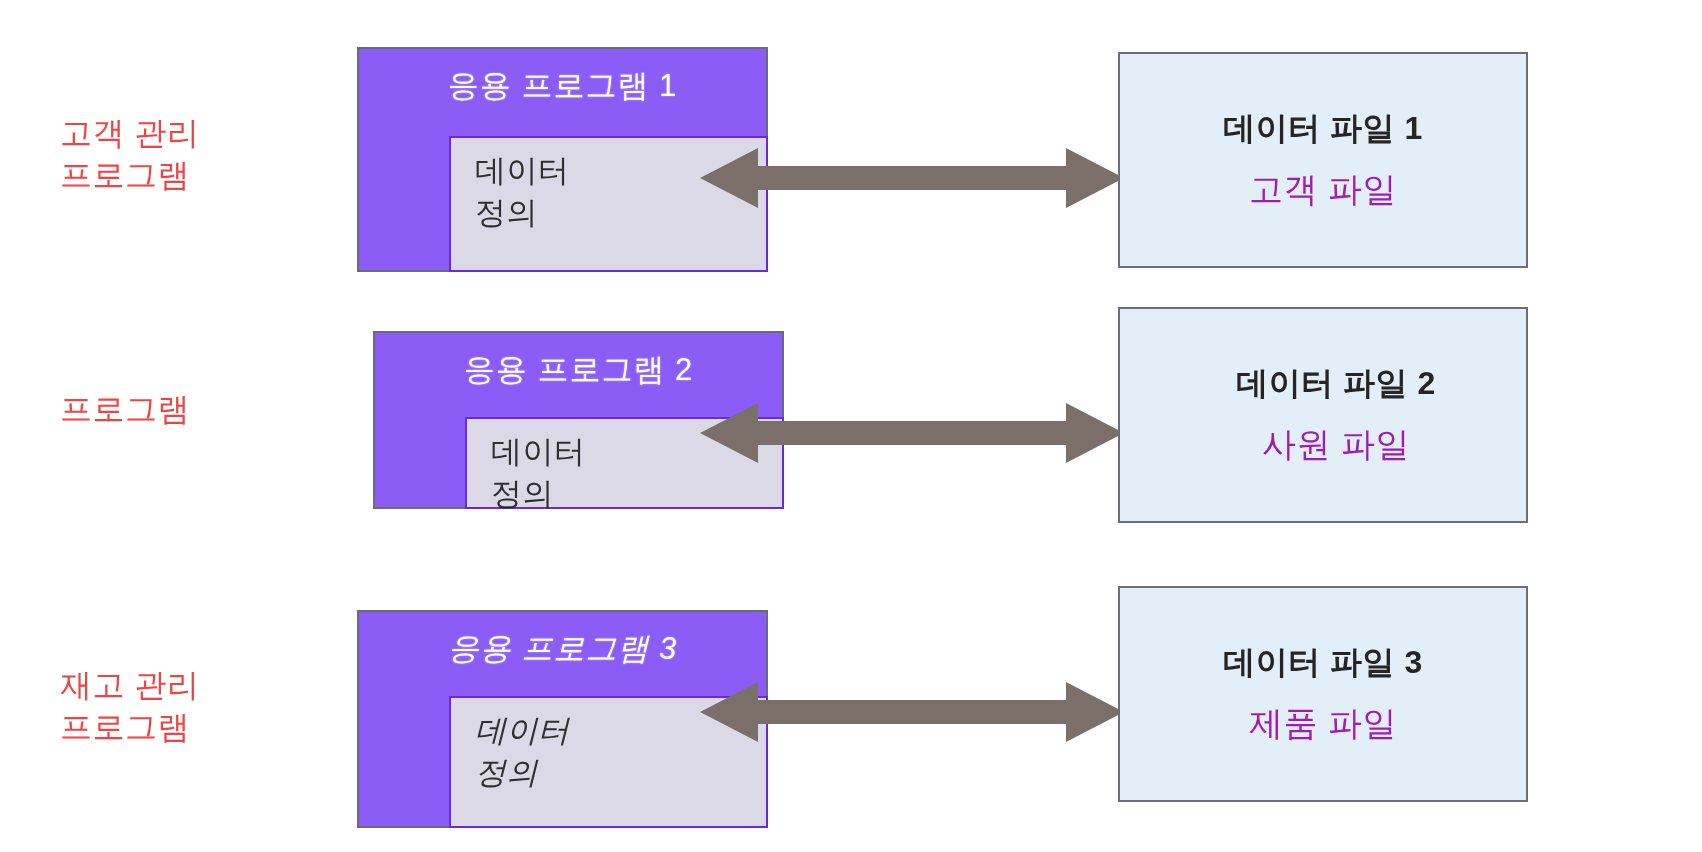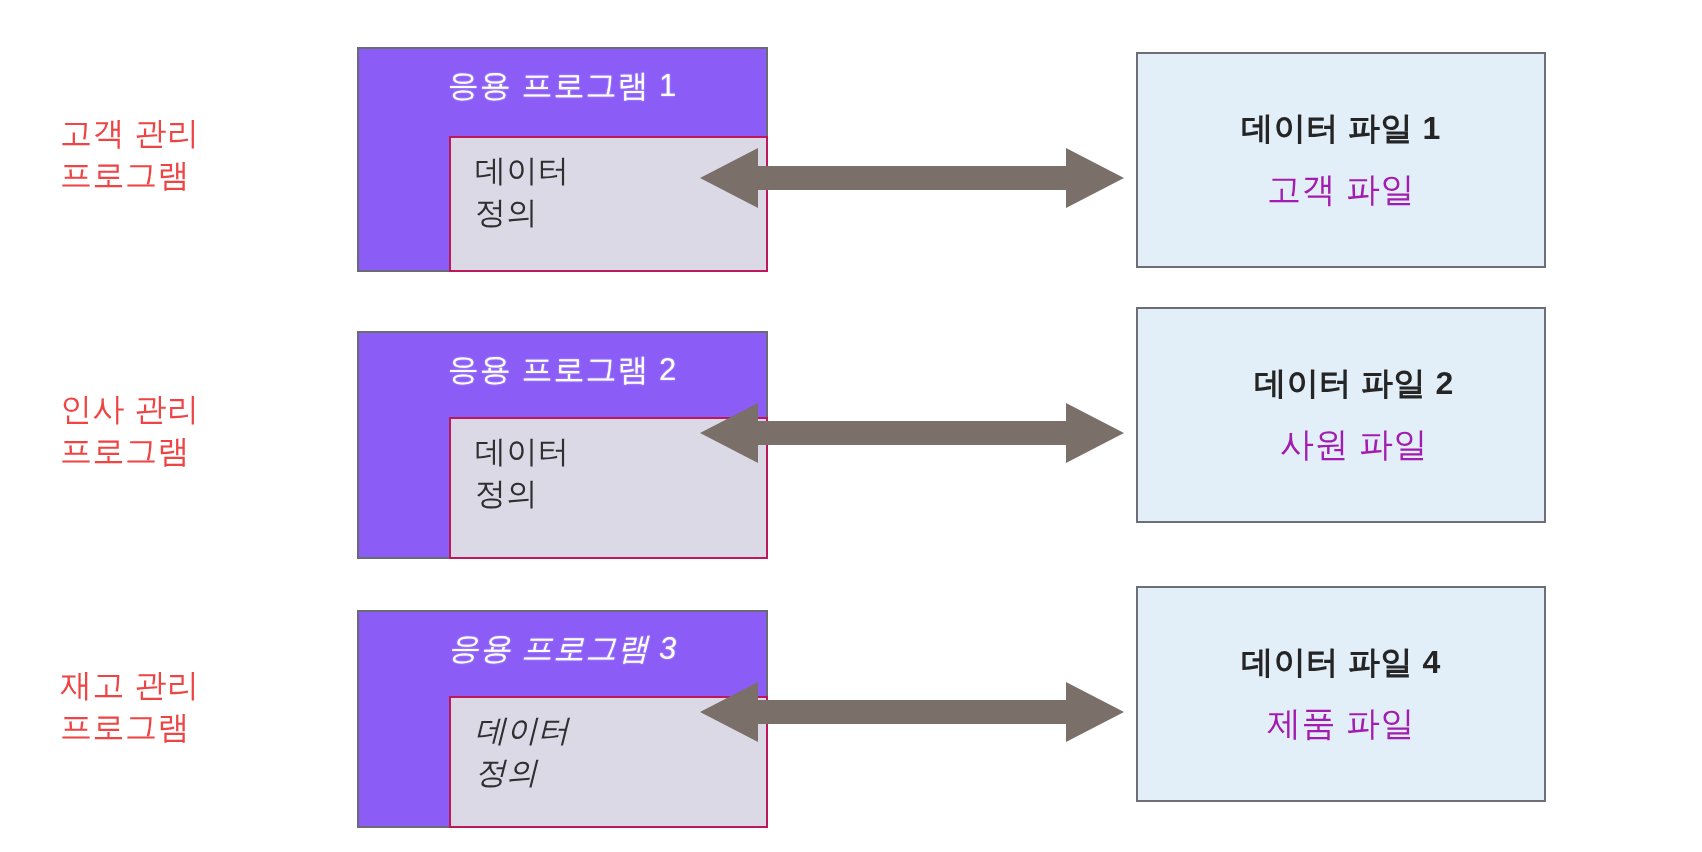--- a/index.html
+++ b/index.html
@@ -65,21 +65,21 @@
     text-shadow: 0 0 2px rgba(255,255,255,0.55);
   }
 
   
   .data-def-box {
     position: absolute;
     left: 90px;
     right: -2px;
     bottom: -2px;
     background: #dcd9e7;
-    border: 2px solid #be185d;
+    border: 2px solid #6d28d9;
     box-sizing: border-box;
   }
   .data-def-text {
     position: absolute;
     left: 24px;
     top: 12px;
     font-size: 31px;
     line-height: 1.36;
     color: #2f2f2f;
     letter-spacing: 0.5px;
@@ -100,21 +100,20 @@
     position: absolute;
     left: 1118px;
     width: 410px;
     background: #e2eef8;
     border: 2px solid #6e6e76;
     box-sizing: border-box;
     display: flex;
     flex-direction: column;
     align-items: center;
     justify-content: center;
-    margin-left: 18px;
   }
   .file-title {
     font-size: 32px;
     font-weight: bold;
     color: #252525;
     letter-spacing: 0.5px;
     white-space: nowrap;
     margin-bottom: 16px;
   }
   .file-sub {
@@ -154,25 +153,24 @@
 
     <div class="file-box" style="top:52px;height:216px;">
       <div class="file-title">데이터 파일 1</div>
       <div class="file-sub">고객 파일</div>
     </div>
   </div>
 
   <div class="row" style="top:284px;height:280px;">
 
     <div class="row-label" style="top:104px;">
-      <span class="lbl-line">인사 관리</span>
       <span class="lbl-line">프로그램</span>
     </div>
 
-    <div class="app-box" style="top:47px;height:228px;">
+    <div class="app-box" style="top:47px;height:178px;margin-left:16px;">
       <div class="app-title">응용 프로그램 2</div>
       <div class="data-def-box" style="top:84px;">
         <div class="data-def-text">
           <span class="dd-line">데이터</span>
           <span class="dd-line">정의</span>
         </div>
       </div>
     </div>
 
     <div class="arrow-wrap" style="top:111px;height:76px;">
@@ -204,18 +202,18 @@
       </div>
     </div>
 
     <div class="arrow-wrap" style="top:110px;height:76px;">
       <svg viewBox="0 0 424 76" preserveAspectRatio="none" aria-hidden="true">
         <polygon points="0,38 58,8 58,26 366,26 366,8 424,38 366,68 366,50 58,50 58,68" fill="#7a7069"></polygon>
       </svg>
     </div>
 
     <div class="file-box" style="top:22px;height:216px;">
-      <div class="file-title">데이터 파일 4</div>
+      <div class="file-title">데이터 파일 3</div>
       <div class="file-sub">제품 파일</div>
     </div>
   </div>
 
 </div>
 
 </body></html>

